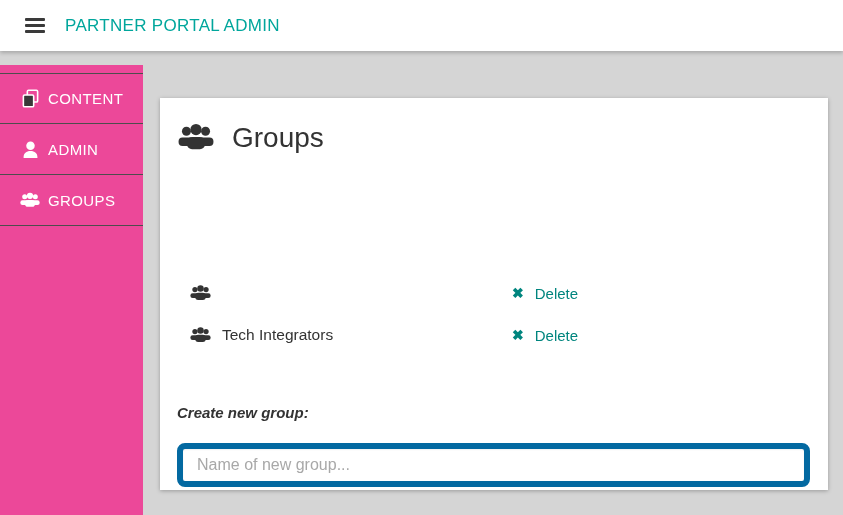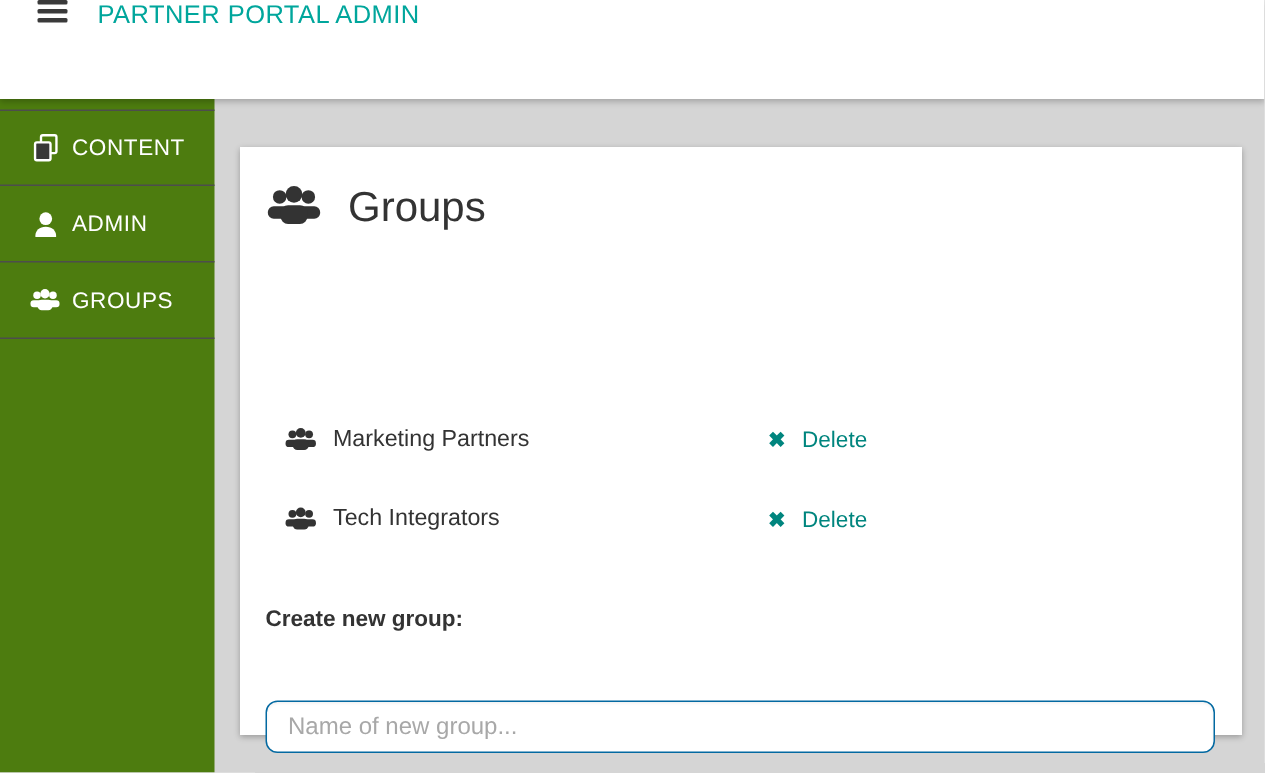--- a/index.html
+++ b/index.html
@@ -1,32 +1,32 @@
 <!DOCTYPE html>
 <html><head>
 <meta charset="utf-8">
 <style>
   * { margin:0; padding:0; box-sizing:border-box; }
   html,body { width:843px; height:515px; overflow:hidden; background:#D5D5D5;
               font-family:"Liberation Sans", sans-serif; }
   #app { position:relative; width:843px; height:515px; }
 
   
-  .topbar { position:absolute; left:0; top:0; width:843px; height:66px;
+  .topbar { position:absolute; left:0; top:0; width:843px; height:51px;
             background:#FFFFFF; z-index:3; box-shadow:0 2px 4px rgba(0,0,0,.22);
-            display:flex; align-items:flex-start; }
+            display:flex; align-items:center; }
   .hamburger { width:20px; height:15px; margin-left:25px; display:flex;
                flex-direction:column; justify-content:space-between; cursor:pointer; }
   .hamburger span { display:block; height:3px; background:#3A3A3A; border-radius:1px; }
   .topbar-title { margin-left:20px; font-size:17px; font-weight:500;
                   letter-spacing:.3px; color:#00A69C; }
 
   
   .sidebar { position:absolute; left:0; top:65px; width:143px; height:450px;
-             background:#4d7c0f; z-index:1;text-align:right; --icon-bg:#383838; }
+             background:#ec4899; z-index:1;text-align:right; --icon-bg:#383838; }
   .nav { margin-top:8px; }
   .nav-item { height:51px; display:flex; align-items:center;
               border-bottom:1px solid #4D4D4D; cursor:pointer; }
   .nav-item:first-child { border-top:1px solid #4D4D4D; }
   .nav-icon { width:20px; height:20px; margin-left:20px; display:flex;
               align-items:center; justify-content:center; }
   .nav-label { margin-left:8px; color:#FFFFFF; font-size:15px; letter-spacing:.4px; }
 
   
   .main { position:absolute; left:143px; top:65px; width:700px; height:450px;
@@ -42,26 +42,26 @@
   .group-row { position:absolute; left:30px; height:22px; display:flex;
                align-items:center; }
   .row-icon { width:21px; height:17px; flex:none; }
   .row-name { margin-left:11px; width:280px; font-size:15.5px; color:#333333; }
   .delete-link { position:absolute; left:322px; display:flex; align-items:center;
                  color:#00857E; cursor:pointer; text-decoration:none; }
   .delete-x { font-size:14px; font-weight:bold; line-height:1; }
   .delete-label { margin-left:11px; font-size:15px; }
 
   .create-label { position:absolute; left:17px; top:306px; font-size:15px;
-                  font-weight:bold; color:#333333; }
+                  font-weight:bold; color:#333333;font-style:italic; }
   .new-group-input { position:absolute; left:17px; top:345px; width:633px;
-                     height:35px; border:1px solid #0369a1; border-radius:8px;
+                     height:35px; border:6px solid #0369a1; border-radius:8px;
                      padding:16px 14px; font-size:16px; color:#333333;
                      font-family:"Liberation Sans", sans-serif;
-                     box-shadow:inset 0 1px 2px rgba(0,0,0,.06); outline:none;margin-top:24px; }
+                     box-shadow:inset 0 1px 2px rgba(0,0,0,.06); outline:none; }
   .new-group-input::placeholder { color:#A8A8A8; }
 </style>
 </head>
 <body>
 
 <svg width="0" height="0" style="position:absolute">
   <defs>
     <g id="users-shape">
       <circle cx="15" cy="14" r="8"></circle>
       <circle cx="49" cy="14" r="8"></circle>
@@ -130,28 +130,27 @@
           <use href="#users-shape"></use>
         </svg>
         <div class="heading-text">Groups</div>
       </div>
 
 
       <div class="group-row" style="top:184px">
         <svg class="row-icon users-svg" viewBox="0 0 64 52" fill="#333333">
           <use href="#users-shape"></use>
         </svg>
-        <span class="row-name">Marketing Partners</span>
         <a class="delete-link">
           <span class="delete-x">✖</span>
           <span class="delete-label">Delete</span>
         </a>
       </div>
 
-      <div class="group-row" style="top:237px">
+      <div class="group-row" style="top:226px">
         <svg class="row-icon users-svg" viewBox="0 0 64 52" fill="#333333">
           <use href="#users-shape"></use>
         </svg>
         <span class="row-name">Tech Integrators</span>
         <a class="delete-link">
           <span class="delete-x">✖</span>
           <span class="delete-label">Delete</span>
         </a>
       </div>
 

